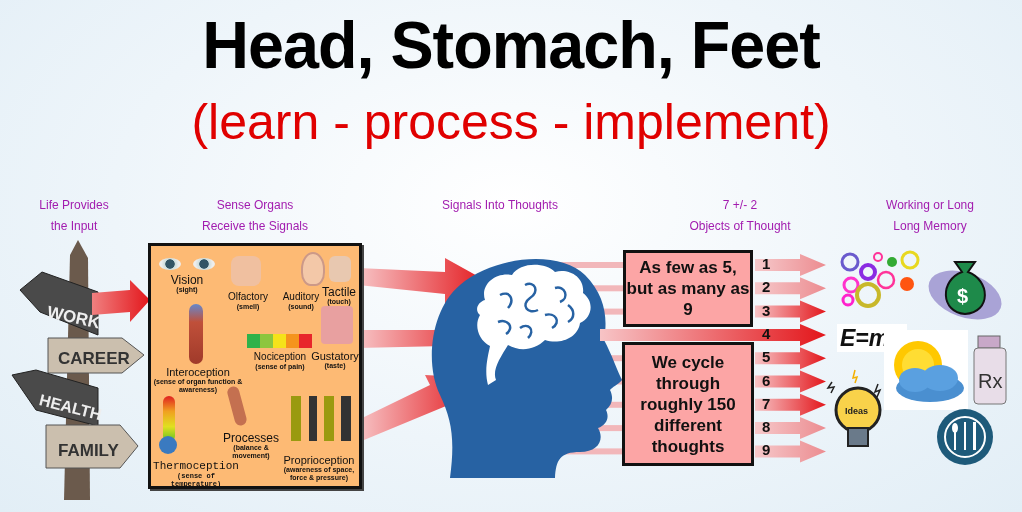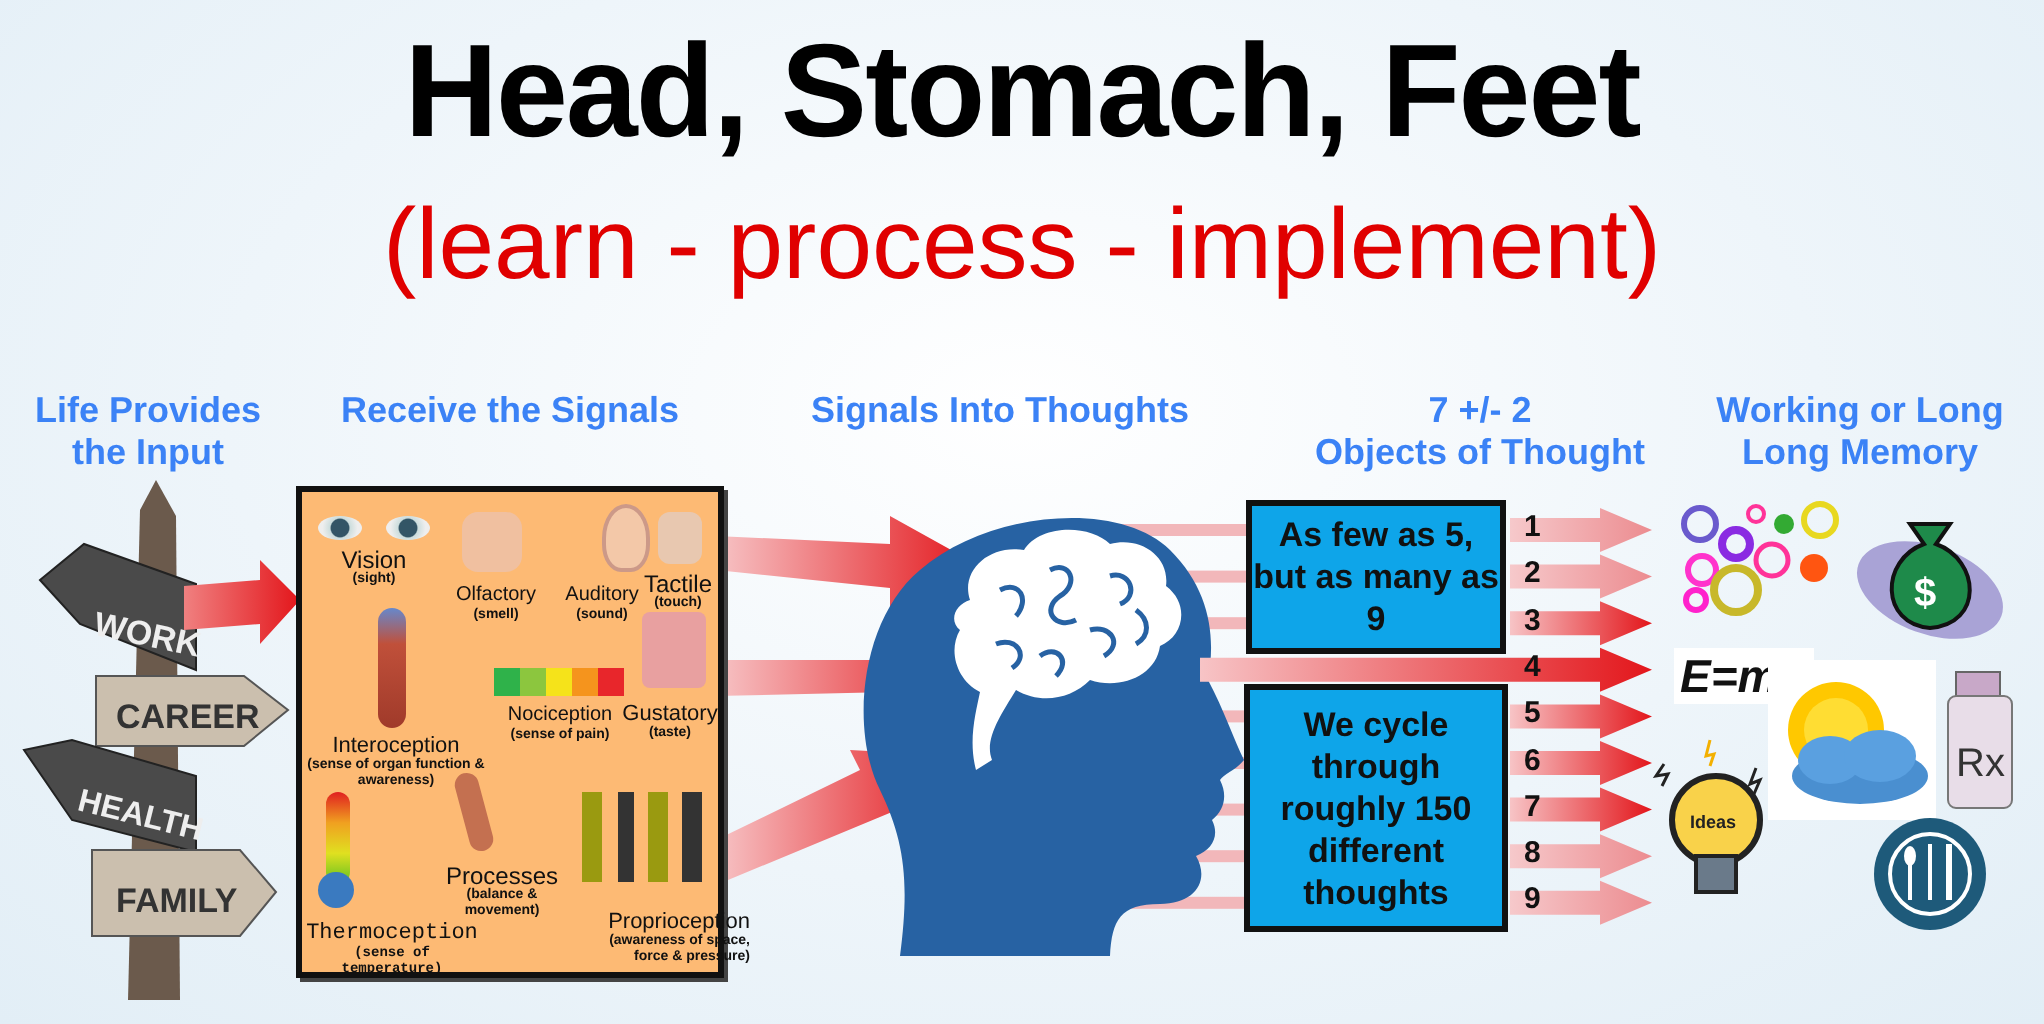--- a/index.html
+++ b/index.html
@@ -2,40 +2,41 @@
 <html><head>
 <meta charset="utf-8">
 <style>
   html,body{margin:0;padding:0;}
   body{width:1022px;height:512px;overflow:hidden;position:relative;
     background:radial-gradient(ellipse at 50% 40%,#ffffff 0%,#eef5fa 55%,#e2eef6 100%);
     font-family:"Liberation Sans",sans-serif;}
   .abs{position:absolute;}
   #title{left:0;width:1022px;top:6px;text-align:center;font-weight:bold;font-size:66px;letter-spacing:-1px;color:#000;line-height:78px;transform:scaleX(0.98);}
   #subtitle{left:0;width:1022px;top:92px;text-align:center;font-size:50px;color:#e00000;line-height:60px;}
-  .colhead{font-weight:bold;font-size:18px;line-height:21px;text-align:center;color:#3b82f6;top:195px;}
+  .colhead{font-weight:normal;font-size:12px;line-height:21px;text-align:center;color:#a21caf;top:195px;}
   #senses{left:148px;top:243px;width:208px;height:240px;background:#fdba74;border:3px solid #111;box-shadow:2px 2px 0 #444;}
   .sense{position:absolute;text-align:center;font-size:12px;color:#111;line-height:12px;}
   .sense .sub{font-size:7px;font-weight:bold;line-height:8px;display:block;}
-  .ybox{position:absolute;background:#0ea5e9;border:3px solid #111;box-sizing:border-box;
+  .ybox{position:absolute;background:#fca5a5;border:3px solid #111;box-sizing:border-box;
     font-weight:bold;text-align:center;color:#111;font-size:17px;line-height:21px;display:flex;align-items:center;justify-content:center;}
   .num{position:absolute;font-weight:bold;font-size:15px;color:#111;}
   svg text{font-family:"Liberation Sans",sans-serif;}
 </style>
 </head>
 <body>
 
 <div id="title" class="abs">Head, Stomach, Feet</div>
 <div id="subtitle" class="abs">(learn - process - implement)</div>
 
 <div class="abs colhead" style="left:0;width:148px;">
   <div>Life Provides</div>
   <div>the Input</div>
 </div>
 <div class="abs colhead" style="left:150px;width:210px;">
+  <div>Sense Organs</div>
   <div>Receive the Signals</div>
 </div>
 <div class="abs colhead" style="left:370px;width:260px;">
   <div>Signals Into Thoughts</div>
 </div>
 <div class="abs colhead" style="left:640px;width:200px;">
   <div>7 +/- 2</div>
   <div>Objects of Thought</div>
 </div>
 <div class="abs colhead" style="left:838px;width:184px;">
@@ -233,21 +234,21 @@
     <span class="sub">(taste)</span>
   </div>
   <div class="sense" style="left:2px;top:214px;width:86px;font-family:Liberation Mono, monospace;">
     <span style="font-size:11px;">Thermoception</span>
     <span class="sub">(sense of temperature)</span>
   </div>
   <div class="sense" style="left:70px;top:186px;width:60px;">
     <span>Processes</span>
     <span class="sub">(balance &amp; movement)</span>
   </div>
-  <div class="sense" style="left:144px;top:208px;width:80px;text-align:right;">
+  <div class="sense" style="left:128px;top:208px;width:80px;">
     <span style="font-size:11px;">Proprioception</span>
     <span class="sub">(awareness of space, force &amp; pressure)</span>
   </div>
 </div>
 
 <div class="ybox" style="left:623px;top:250px;width:130px;height:77px;">As few as 5, but as many as 9</div>
 <div class="ybox" style="left:622px;top:342px;width:132px;height:124px;">We cycle through roughly 150 different thoughts</div>
 
 <div id="nums">
     <div class="num" style="left: 762px; top: 255px;">1</div>

